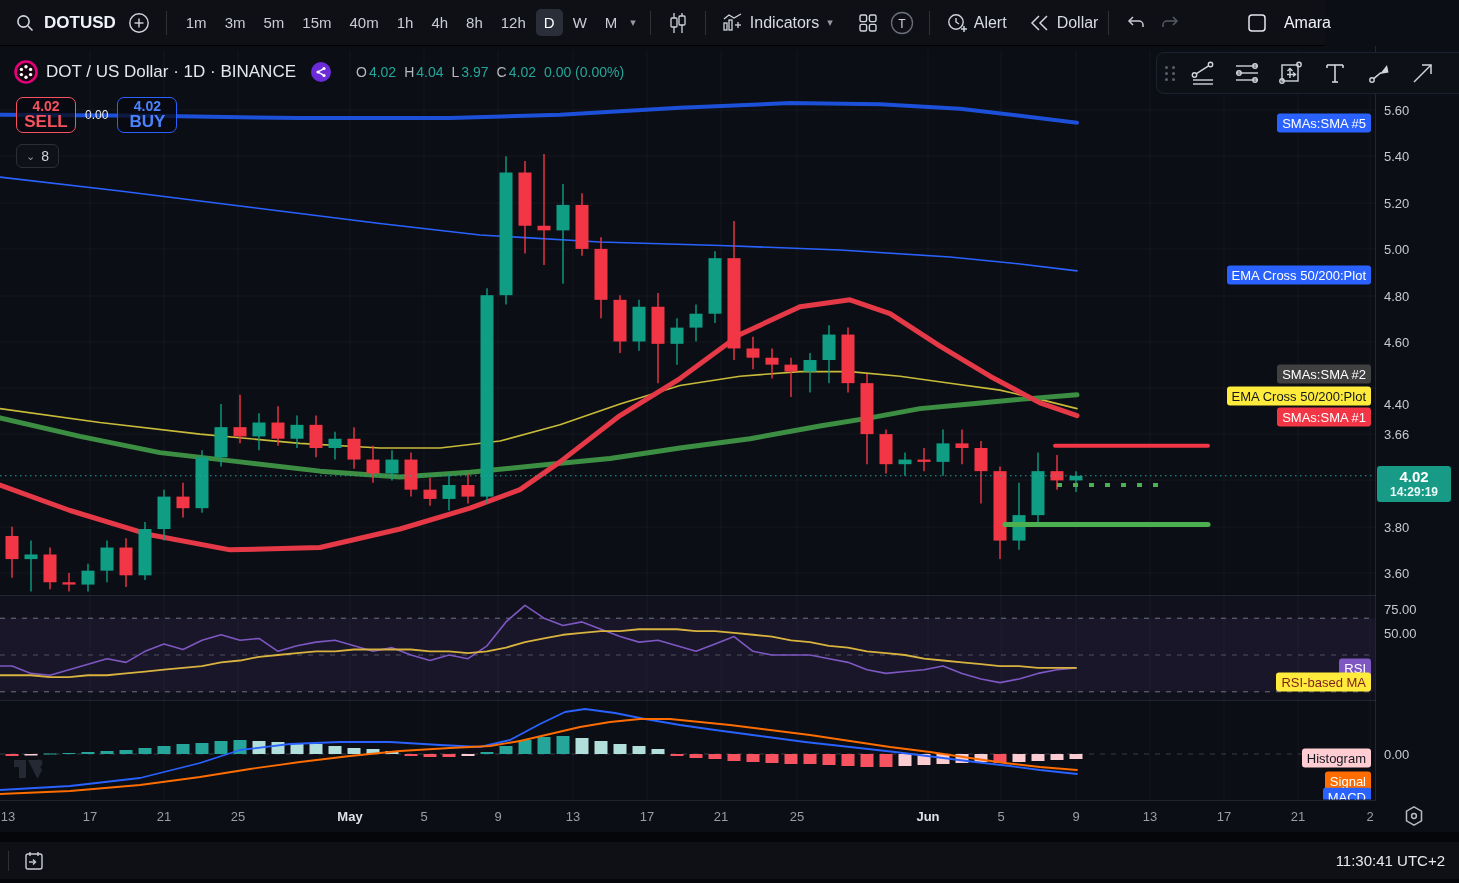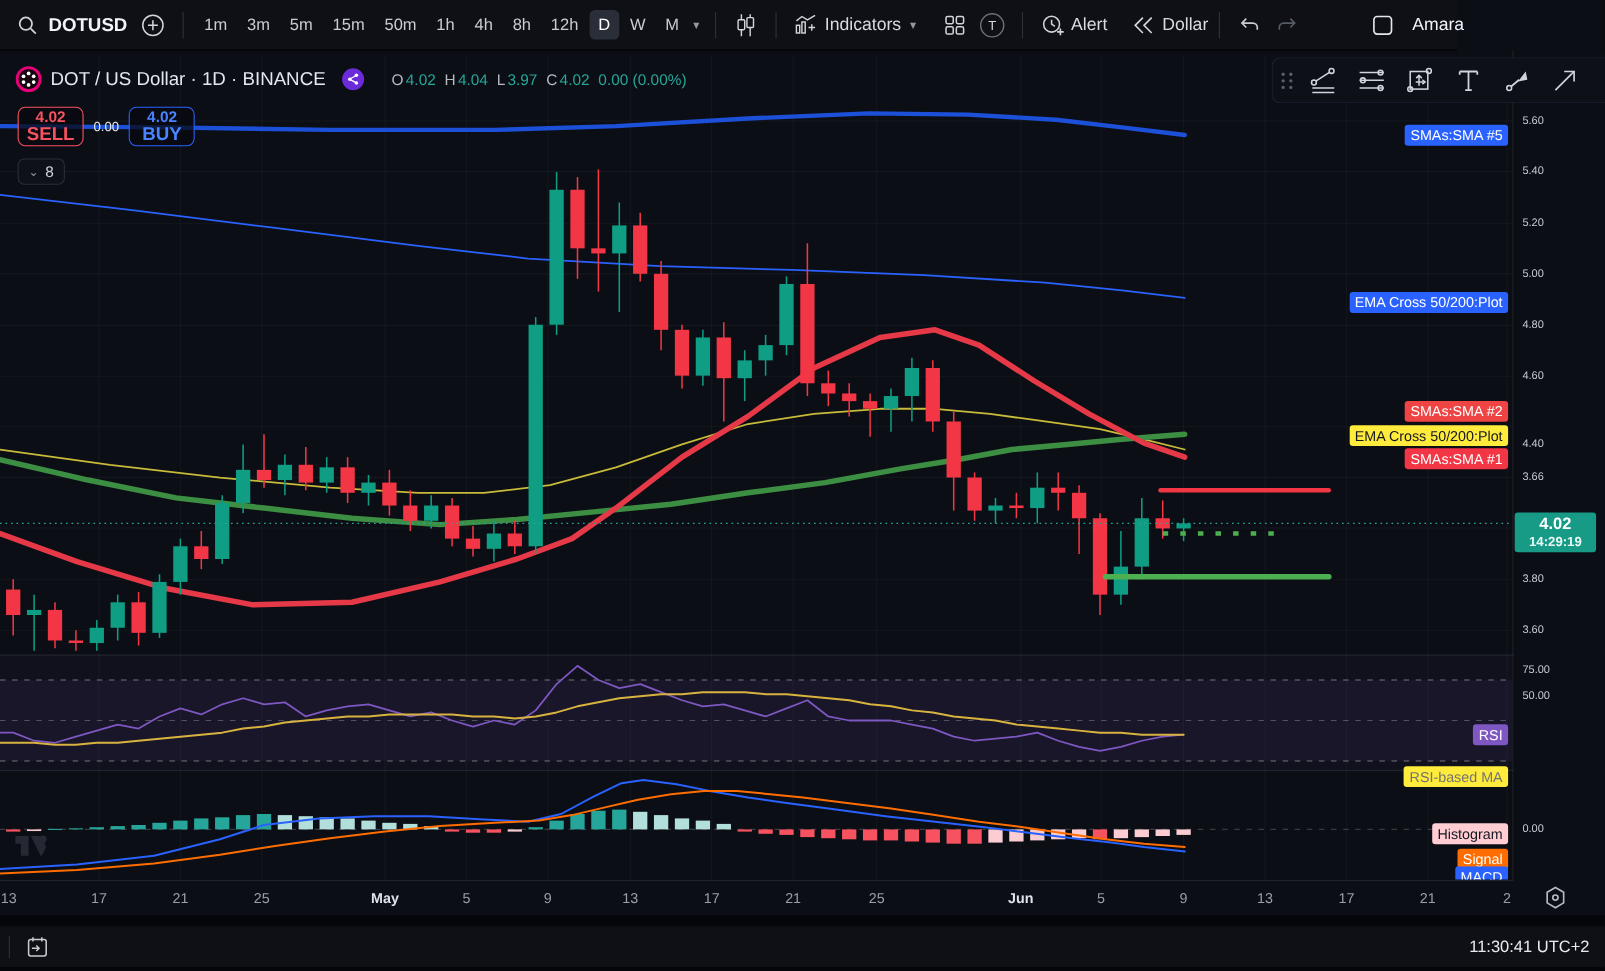--- a/index.html
+++ b/index.html
@@ -49,21 +49,21 @@
 
   
   #draw-toolbar { position:absolute; left:1156px; top:52px; width:303px; height:42px; background:#0d1017;
      border:1px solid #1b2130; border-right:none; border-radius:8px 0 0 8px; display:flex; align-items:center; z-index:25; }
   #drag-handle { width:14px; height:26px; margin:0 4px 0 6px; display:grid; grid-template-columns:4px 4px; gap:3px; justify-content:center; align-content:center; cursor:grab; }
   #drag-handle i { width:3px; height:3px; border-radius:50%; background:#5a5f6b; }
   .draw-btn { width:44px; height:38px; display:flex; align-items:center; justify-content:center; cursor:pointer; border-radius:6px; }
 
   
   #price-axis { position:absolute; left:1376px; top:46px; width:83px; height:786px; background:#0c0e15; z-index:6; }
-  .pa-label { position:absolute; left:8px; transform:translateY(-50%); font-size:10px; color:#c6c9d1; }
+  .pa-label { position:absolute; left:8px; transform:translateY(-50%); font-size:13px; color:#c6c9d1; }
   .ind-label { position:absolute; transform:translateY(-50%); font-size:13px; height:19px; line-height:19px; padding:0 5px;
      border-radius:3px; white-space:nowrap; z-index:8; }
   #cur-price-box { position:absolute; left:1377px; top:466px; width:74px; border-radius:3px; background:#179a86; color:#fff;
      text-align:center; padding:2px 0 3px 0; z-index:9; }
   #cur-price { font-size:15px; font-weight:bold; line-height:17px; }
   #cur-countdown { font-size:12px; line-height:14px; color:#eafaf6;font-weight:bold; }
 
   
   #time-axis { position:absolute; left:0; top:800px; width:1376px; height:32px; background:#0c0e15;
      border-top:1px solid rgba(255,255,255,.09); z-index:10; }
@@ -341,21 +341,21 @@
           <line x1="11" y1="6.5" x2="11" y2="15.5" stroke="#d1d4dc" stroke-width="1.4"></line>
           <line x1="6.5" y1="11" x2="15.5" y2="11" stroke="#d1d4dc" stroke-width="1.4"></line>
         </svg>
     </span>
     <span class="tt-sep"></span>
     <span id="tf-list" style="display:flex;align-items:center">
         <span class="tf-btn">1m</span>
         <span class="tf-btn">3m</span>
         <span class="tf-btn">5m</span>
         <span class="tf-btn">15m</span>
-        <span class="tf-btn">50m</span>
+        <span class="tf-btn">40m</span>
         <span class="tf-btn">1h</span>
         <span class="tf-btn">4h</span>
         <span class="tf-btn">8h</span>
         <span class="tf-btn">12h</span>
         <span class="tf-btn active">D</span>
         <span class="tf-btn">W</span>
         <span class="tf-btn">M</span>
       </span>
     <span class="chev">▾</span>
     <span class="tt-sep"></span>
@@ -556,25 +556,25 @@
       <div class="pa-label" style="top: 388px;">3.66</div>
       <div class="pa-label" style="top: 481px;">3.80</div>
       <div class="pa-label" style="top: 527px;">3.60</div>
       <div class="pa-label" style="top: 563px;">75.00</div>
       <div class="pa-label" style="top: 587px;">50.00</div>
       <div class="pa-label" style="top: 708px;">0.00</div>
     </div>
   <div id="indicator-labels">
       <div class="ind-label" style="top: 123px; right: 88px; background: rgb(41, 98, 255); color: rgb(255, 255, 255);">SMAs:SMA #5</div>
       <div class="ind-label" style="top: 275px; right: 88px; background: rgb(41, 98, 255); color: rgb(255, 255, 255);">EMA Cross 50/200:Plot</div>
-      <div class="ind-label" style="top: 374px; right: 88px; background: #ef4444; color: rgb(255, 255, 255);">SMAs:SMA #2</div>
+      <div class="ind-label" style="top: 374px; right: 88px; background: #404040; color: rgb(255, 255, 255);">SMAs:SMA #2</div>
       <div class="ind-label" style="top: 396px; right: 88px; background: rgb(255, 235, 59); color: rgb(19, 23, 34);">EMA Cross 50/200:Plot</div>
       <div class="ind-label" style="top: 417px; right: 88px; background: rgb(242, 54, 69); color: rgb(255, 255, 255);">SMAs:SMA #1</div>
       <div class="ind-label" style="top: 668px; right: 88px; background: rgb(126, 87, 194); color: rgb(255, 255, 255);">RSI</div>
-      <div class="ind-label" style="top: 706px; right: 88px; background: rgb(255, 235, 59); color: #737373;">RSI-based MA</div>
+      <div class="ind-label" style="top: 682px; right: 88px; background: rgb(255, 235, 59); color: #7f1d1d;">RSI-based MA</div>
       <div class="ind-label" style="top: 758px; right: 88px; background: rgb(255, 205, 210); color: rgb(19, 23, 34);">Histogram</div>
       <div class="ind-label" style="top: 781px; right: 88px; background: rgb(255, 109, 0); color: rgb(255, 255, 255);">Signal</div>
       <div class="ind-label" style="top: 797px; right: 88px; background: rgb(41, 98, 255); color: rgb(255, 255, 255); clip-path: inset(0px 0px 7px);">MACD</div>
     </div>
   <div id="cur-price-box" style="top: 466px; background: rgb(23, 154, 134);">
     <div id="cur-price">4.02</div>
     <div id="cur-countdown">14:29:19</div>
   </div>
 
   <div id="time-axis">

